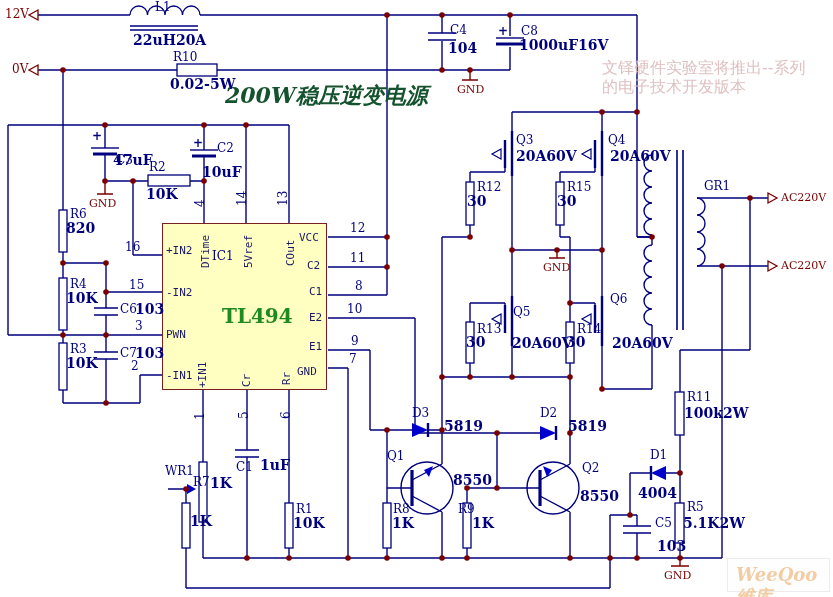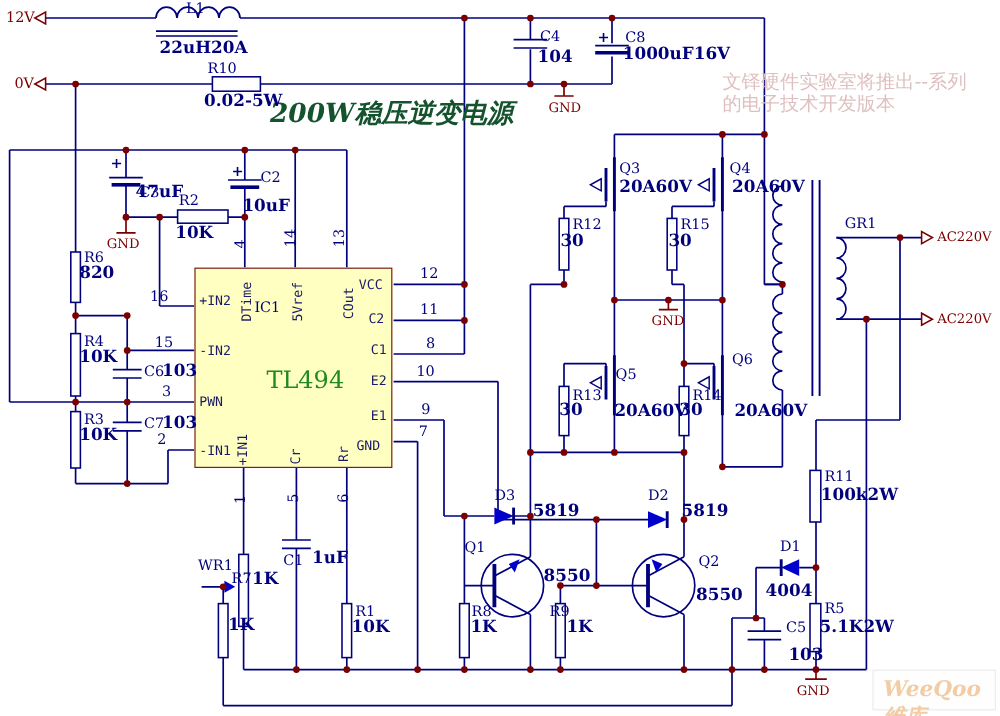--- a/index.html
+++ b/index.html
@@ -12,21 +12,21 @@
   .sm{font-size:11px;}
   .pn{font-size:12px;}
   .icl{font-family:"DejaVu Sans Mono",monospace;font-size:11px;color:#1a1a66;}
   .rot{transform-origin:0 0;transform:rotate(-90deg);}
   .red{color:#7a0000;}
   .title{font-size:22px;font-weight:bold;font-style:italic;color:#14532d;}
   .xft{font-weight:bold;font-size:15px;color:#00007d;font-family:"DejaVu Sans",sans-serif;}
   .wm{color:#dfc0c0;font-size:16px;font-family:"DejaVu Sans",sans-serif;}
   .icbody{position:absolute;left:162px;top:223px;width:165px;height:167px;
           background:#ffffc2;border:1.5px solid #7a2020;box-sizing:border-box;}
-  .icpart{position:absolute;font-weight:normal;font-size:20px;color:#1f8a1f;}
+  .icpart{position:absolute;font-weight:bold;font-size:20px;color:#1f8a1f;}
   .brandbox{position:absolute;left:727px;top:558px;width:101px;height:32px;
             border:1px solid #ececec;background:#fefefe;}
   .brand{position:absolute;left:736px;top:564px;color:#f2cda4;font-size:18px;
          font-style:italic;font-weight:bold;}
 </style>
 </head>
 <body>
 
 <div id="stage">
 

